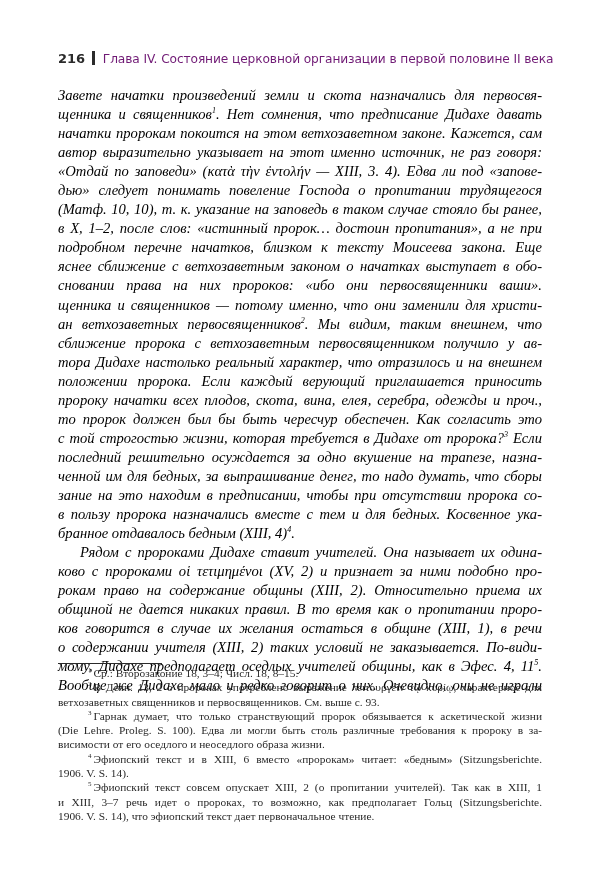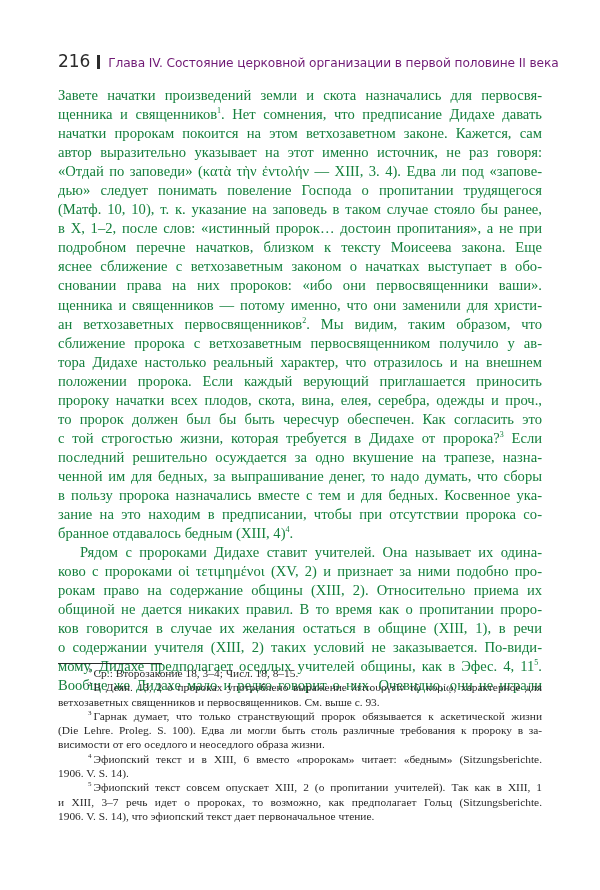--- a/index.html
+++ b/index.html
@@ -25,22 +25,22 @@
       top: 51px;
       left: 0;
       width: 484px;
       font-family: "DejaVu Sans", sans-serif;
       font-size: 12.2px;
       color: #2b2b2b;
       white-space: nowrap;
       letter-spacing: -0.1px;
     }
     .running-head .page-number {
-      font-weight: normal;
-      font-size: 17px;
+      font-weight: bold;
+      font-size: 13px;
       margin-top: 12px;
     }
     .running-head .sep {
       display: inline-block;
       width: 3px;
       height: 14px;
       background: #2b2b2b;
       vertical-align: -2px;
       margin: 0 8px 0 7px;
     }
@@ -50,21 +50,22 @@
     }
     .body-text {
       position: absolute;
       top: 86px;
       left: 0;
       width: 484px;
       font-family: "Liberation Serif", serif;
       font-size: 14.6px;
       line-height: 19.05px;
       text-align: justify;
-      color: #15803d;
+      color: #000000;
+      font-style: italic;
     }
     .body-text .line {
       display: block;
       text-align: justify;
       text-align-last: justify;
       white-space: nowrap;
       height: 19.05px;
       overflow: visible;
     }
     .body-text .line.last {
@@ -130,31 +131,31 @@
       <span class="line"><span>начатки пророкам покоится на этом ветхозаветном законе. Кажется, сам</span></span>
       <span class="line"><span>автор выразительно указывает на этот именно источник, не раз говоря:</span></span>
       <span class="line"><span>«Отдай по заповеди» (κατὰ τὴν ἐντολήν — XIII, 3. 4). Едва ли под «запове-</span></span>
       <span class="line"><span>дью» следует понимать повеление Господа о пропитании трудящегося</span></span>
       <span class="line"><span>(Матф. 10, 10), т. к. указание на заповедь в таком случае стояло бы ранее,</span></span>
       <span class="line"><span>в X, 1–2, после слов: «истинный пророк… достоин пропитания», а не при</span></span>
       <span class="line"><span>подробном перечне начатков, близком к тексту Моисеева закона. Еще</span></span>
       <span class="line"><span>яснее сближение с ветхозаветным законом о начатках выступает в обо-</span></span>
       <span class="line"><span>сновании права на них пророков: «ибо они первосвященники ваши».</span></span>
       <span class="line"><span>щенника и священников — потому именно, что они заменили для христи-</span></span>
-      <span class="line"><span>ан ветхозаветных первосвященников</span><sup>2</sup><span>. Мы видим, таким образом, что</span></span>
+      <span class="line"><span>ан ветхозаветных первосвященников</span><sup>2</sup><span>. Мы видим, таким внешнем, что</span></span>
       <span class="line"><span>сближение пророка с ветхозаветным первосвященником получило у ав-</span></span>
       <span class="line"><span>тора Дидахе настолько реальный характер, что отразилось и на внешнем</span></span>
       <span class="line"><span>положении пророка. Если каждый верующий приглашается приносить</span></span>
       <span class="line"><span>пророку начатки всех плодов, скота, вина, елея, серебра, одежды и проч.,</span></span>
       <span class="line"><span>то пророк должен был бы быть чересчур обеспечен. Как согласить это</span></span>
       <span class="line"><span>с той строгостью жизни, которая требуется в Дидахе от пророка?</span><sup>3</sup><span> Если</span></span>
       <span class="line"><span>последний решительно осуждается за одно вкушение на трапезе, назна-</span></span>
       <span class="line"><span>ченной им для бедных, за выпрашивание денег, то надо думать, что сборы</span></span>
+      <span class="line"><span>зание на это находим в предписании, чтобы при отсутствии пророка со-</span></span>
       <span class="line"><span>в пользу пророка назначались вместе с тем и для бедных. Косвенное ука-</span></span>
-      <span class="line"><span>зание на это находим в предписании, чтобы при отсутствии пророка со-</span></span>
       <span class="line last"><span>бранное отдавалось бедным (XIII, 4)</span><sup>4</sup><span>.</span></span>
       <span class="line indent"><span>Рядом с пророками Дидахе ставит учителей. Она называет их одина-</span></span>
       <span class="line"><span>ково с пророками οἱ τετιμημένοι (XV, 2) и признает за ними подобно про-</span></span>
       <span class="line"><span>рокам право на содержание общины (XIII, 2). Относительно приема их</span></span>
       <span class="line"><span>общиной не дается никаких правил. В то время как о пропитании проро-</span></span>
       <span class="line"><span>ков говорится в случае их желания остаться в общине (XIII, 1), в речи</span></span>
       <span class="line"><span>о содержании учителя (XIII, 2) таких условий не заказывается. По-види-</span></span>
       <span class="line"><span>мому, Дидахе предполагает оседлых учителей общины, как в Эфес. 4, 11</span><sup>5</sup><span>.</span></span>
       <span class="line"><span>Вообще же Дидахе мало и редко говорит о них. Очевидно, они не играли</span></span>
     </div>

